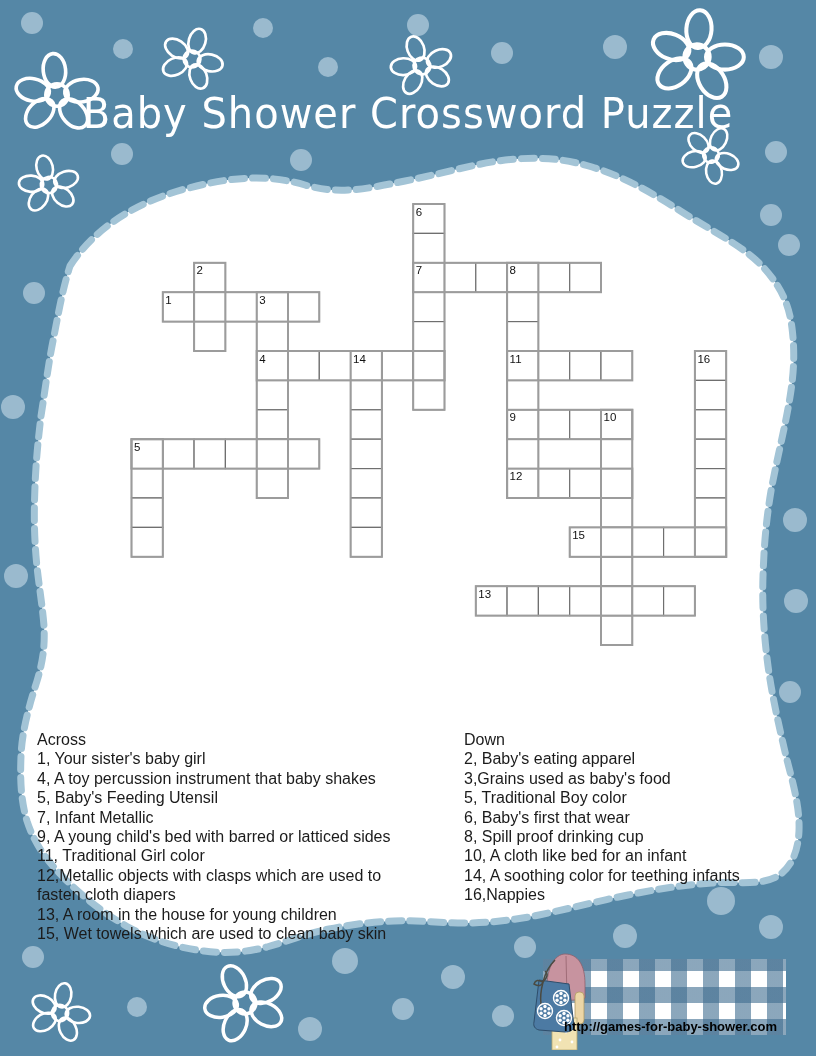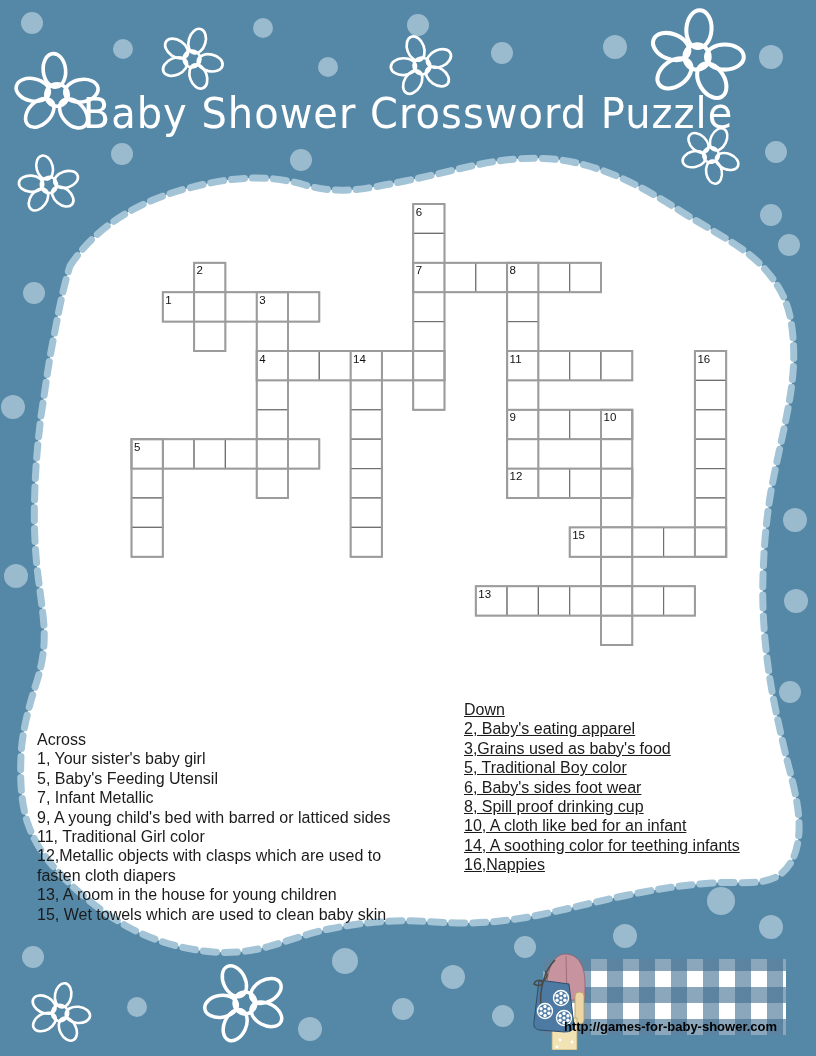--- a/index.html
+++ b/index.html
@@ -13,21 +13,21 @@
     position:absolute;left:0;top:90px;width:816px;
     text-align:center;color:#ffffff;
     font-size:40px;font-weight:400;letter-spacing:1px;
     font-family:"DejaVu Sans","Liberation Sans",sans-serif;
     transform:scaleY(1.05);
   }
   .clues{
     position:absolute;color:#1b1b1b;font-size:16px;line-height:19.4px;
   }
   #across-clues{left:37px;top:686px;width:430px;}
-  #down-clues{left:464px;top:656px;width:330px;text-decoration:underline;}
+  #down-clues{left:464px;top:686px;width:330px;}
   .clue-header{font-size:16px;margin-top:44px;}
   .clue-line{white-space:pre-line;}
   .gingham{
     position:absolute;left:543px;top:959px;width:243px;height:76px;
     background-color:#ffffff;
     background-image:
       repeating-linear-gradient(90deg, rgba(62,108,143,0.60) 0 16px, transparent 16px 32px),
       repeating-linear-gradient(0deg, rgba(62,108,143,0.60) 0 16px, transparent 16px 32px);
   }
   #figure-svg{position:absolute;left:531px;top:950px;}
@@ -386,35 +386,36 @@
       <text x="572.2" y="538.9" font-size="11.5" fill="#111111" font-family="&quot;Liberation Sans&quot;, sans-serif">15</text>
       <text x="697.4" y="362.5" font-size="11.5" fill="#111111" font-family="&quot;Liberation Sans&quot;, sans-serif">16</text>
     </g>
 </svg>
 
 <div class="page-title">Baby Shower Crossword Puzzle</div>
 
 <div class="clues" id="across-clues">
   <div class="clue-header">Across</div>
 <div class="clue-line">1, Your sister's baby girl</div>
+    <div class="clue-line">4, A toy percussion instrument that baby shakes</div>
     <div class="clue-line">5, Baby's Feeding Utensil</div>
     <div class="clue-line">7, Infant Metallic</div>
     <div class="clue-line">9, A young child's bed with barred or latticed sides</div>
     <div class="clue-line">11, Traditional Girl color</div>
     <div class="clue-line">12,Metallic objects with clasps which are used to
  fasten cloth diapers</div>
     <div class="clue-line">13, A room in the house for young children</div>
     <div class="clue-line">15, Wet towels which are used to clean baby skin</div>
   </div>
 <div class="clues" id="down-clues">
   <div class="clue-header">Down</div>
 <div class="clue-line">2, Baby's eating apparel</div>
     <div class="clue-line">3,Grains used as baby's food</div>
     <div class="clue-line">5, Traditional Boy color</div>
-    <div class="clue-line">6, Baby's sides foot wear</div>
+    <div class="clue-line">6, Baby's first that wear</div>
     <div class="clue-line">8, Spill proof drinking cup</div>
     <div class="clue-line">10, A cloth like bed for an infant</div>
     <div class="clue-line">14, A soothing color for teething infants</div>
     <div class="clue-line">16,Nappies</div>
   </div>
 
 <div class="gingham"></div>
 
 <svg id="figure-svg" width="60" height="100" viewBox="0 0 60 100">
   <path d="M16,46 C14,18 24,4 34,4 C47,4 54,15 54,34 L54,48 C46,52 24,50 16,46 Z" fill="#c7939f" stroke="#8f5f6b" stroke-width="0.8"></path>

